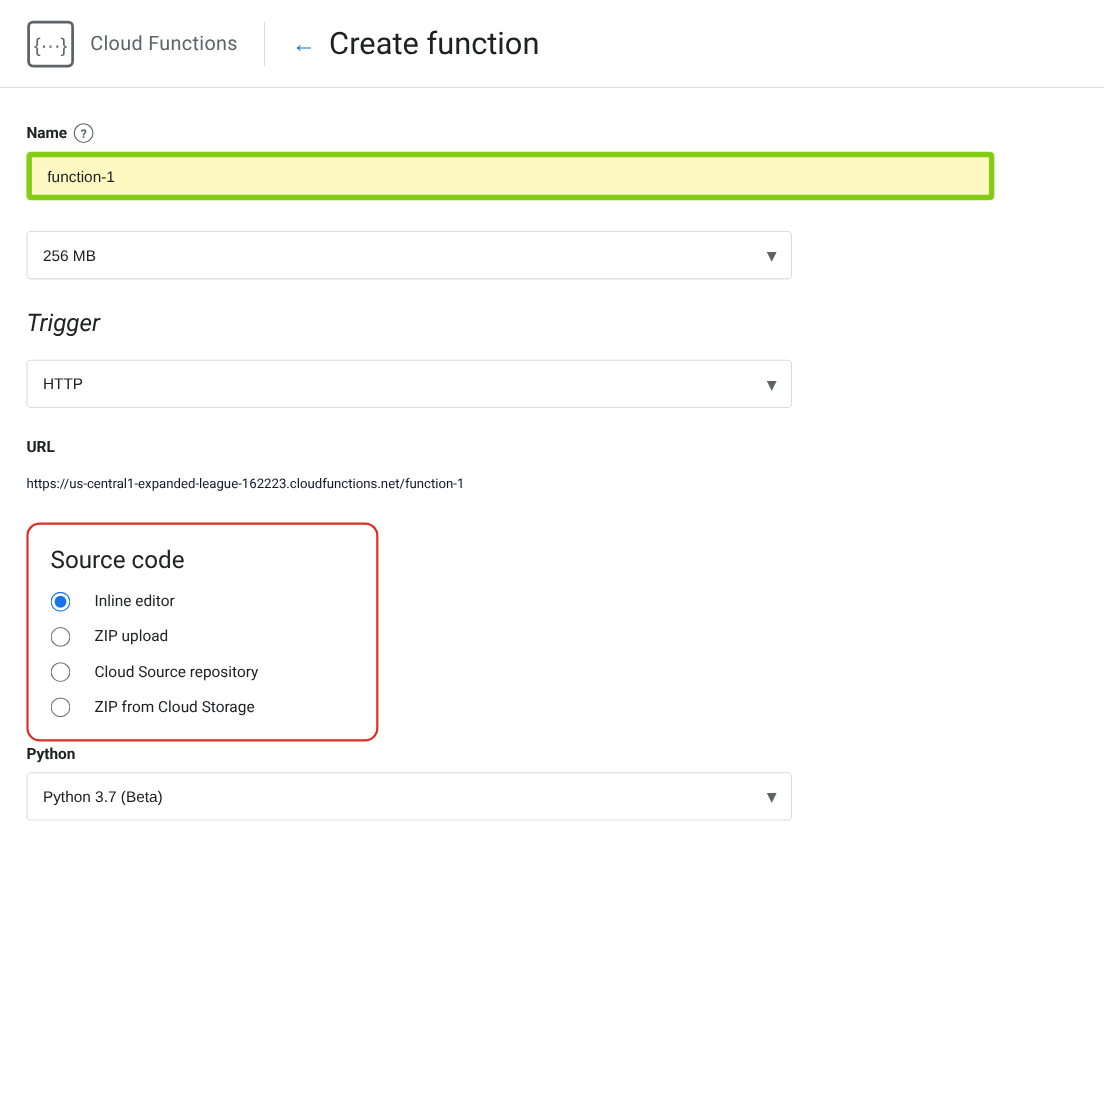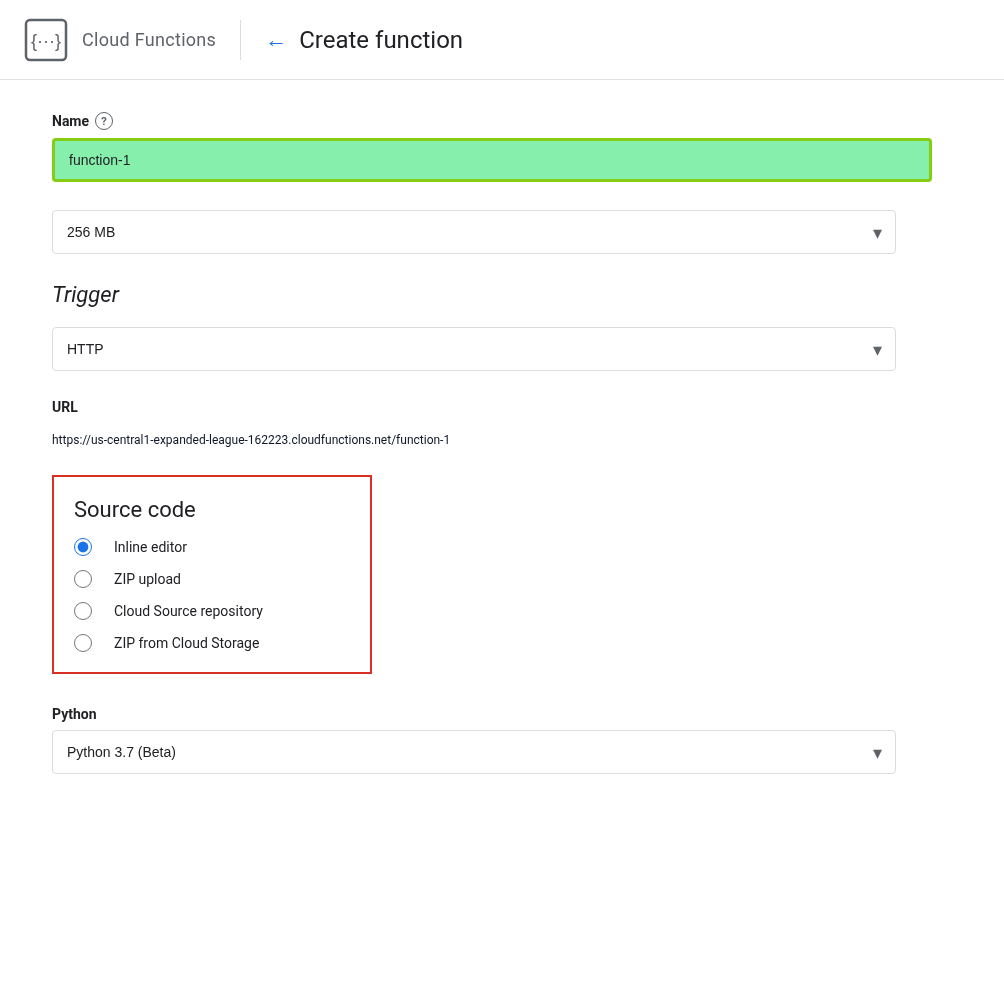--- a/index.html
+++ b/index.html
@@ -58,28 +58,28 @@
 
     .back-arrow {
       color: #1a73e8;
       font-size: 22px;
       cursor: pointer;
       display: flex;
       align-items: center;
     }
 
     .header-title {
-      font-size: 24px;
+      font-size: 28px;
       font-weight: 400;
       color: #202124;
     }
 
     
     .main-content {
-      padding: 32px 52px;
+      padding: 32px 24px;
       max-width: 960px;
     }
 
     
     .form-section {
       margin-bottom: 28px;
     }
 
     .field-label {
       font-size: 14px;
@@ -101,32 +101,32 @@
       display: inline-flex;
       align-items: center;
       justify-content: center;
       cursor: pointer;
       font-weight: 700;
     }
 
     .text-input {
       width: 880px;
       height: 44px;
-      border: 3px solid #84cc16;
+      border: 5px solid #84cc16;
       border-radius: 4px;
       padding: 0 14px;
       font-size: 14px;
       color: #202124;
-      background: #86efac;
+      background: #fef9c3;
       outline: none;
     }
 
     .select-wrapper {
       position: relative;
-      width: 844px;
+      width: 696px;
     }
 
     .select-field {
       width: 100%;
       height: 44px;
       border: 1px solid #dadce0;
       border-radius: 4px;
       padding: 0 40px 0 14px;
       font-size: 14px;
       color: #202124;
@@ -163,25 +163,24 @@
     }
 
     .url-value {
       font-size: 12px;
       color: #0f172a;
     }
 
     
     .source-code-box {
       border: 2.5px solid #d93025;
-      border-radius: 0;
+      border-radius: 12px;
       padding: 20px 24px 20px 20px;
       display: inline-block;
       min-width: 320px;
-      margin-bottom: 28px;
     }
 
     .source-code-title {
       font-size: 22px;
       font-weight: 400;
       color: #202124;
       margin-bottom: 16px;
     }
 
     .radio-group {

